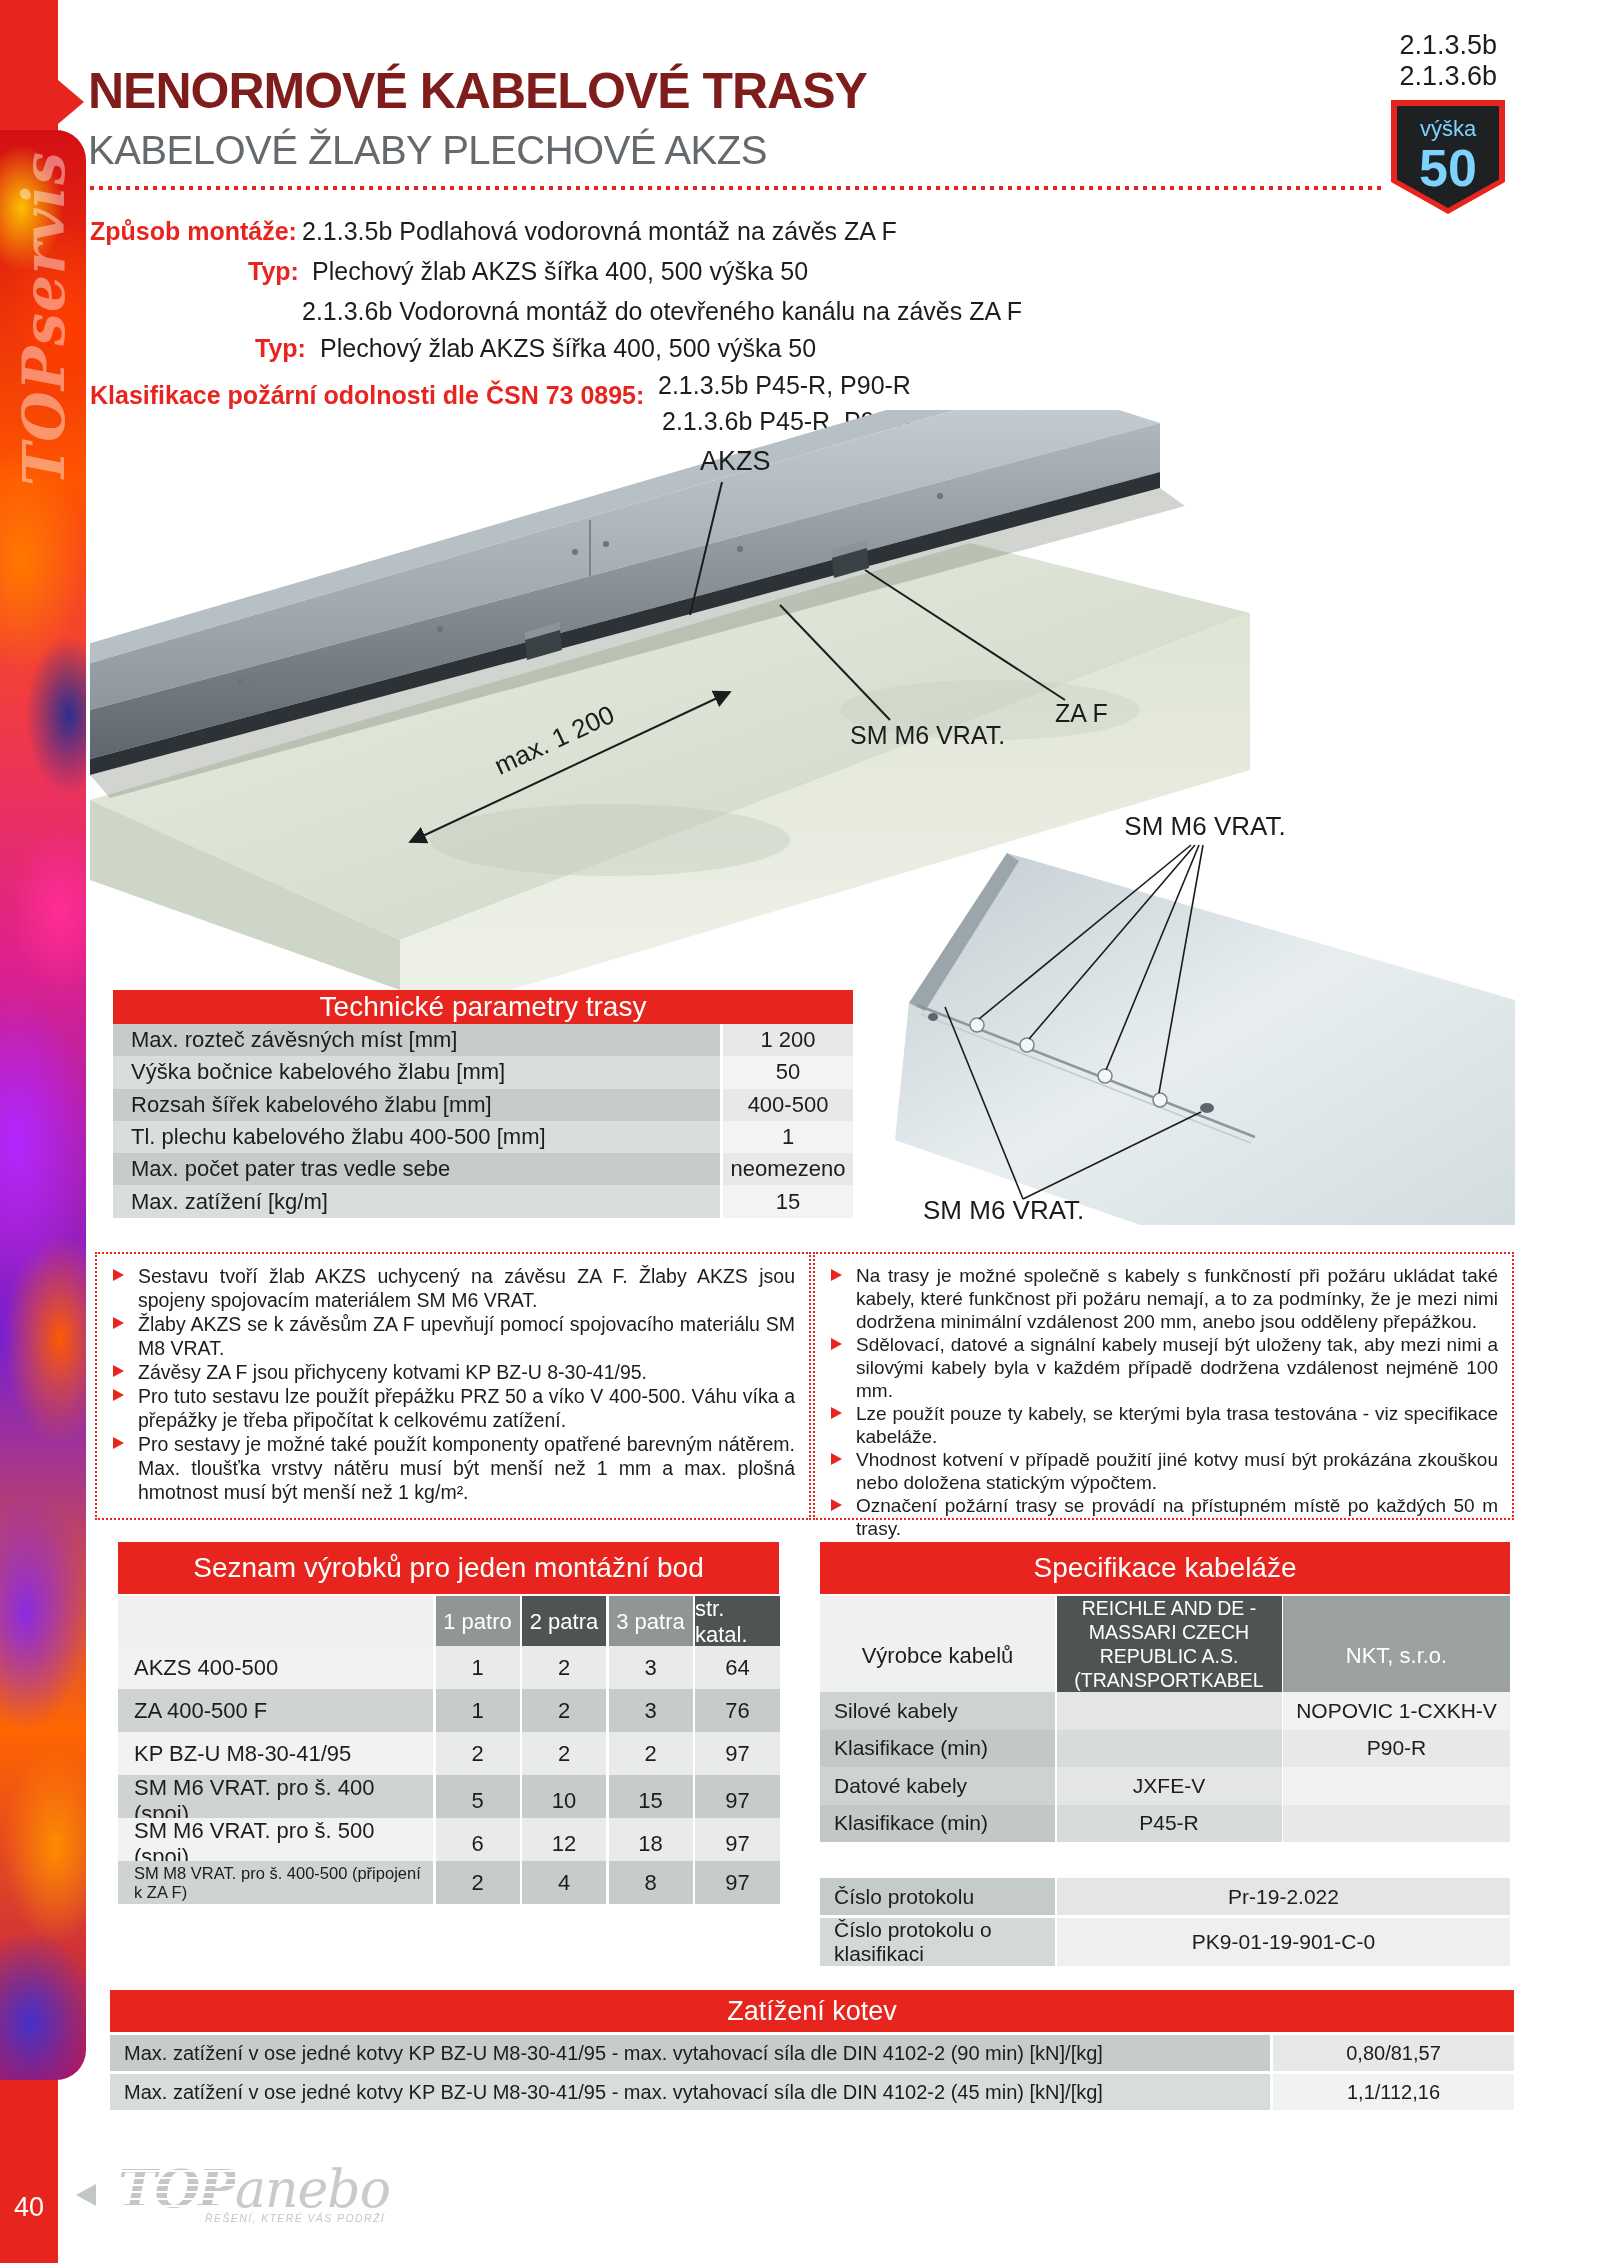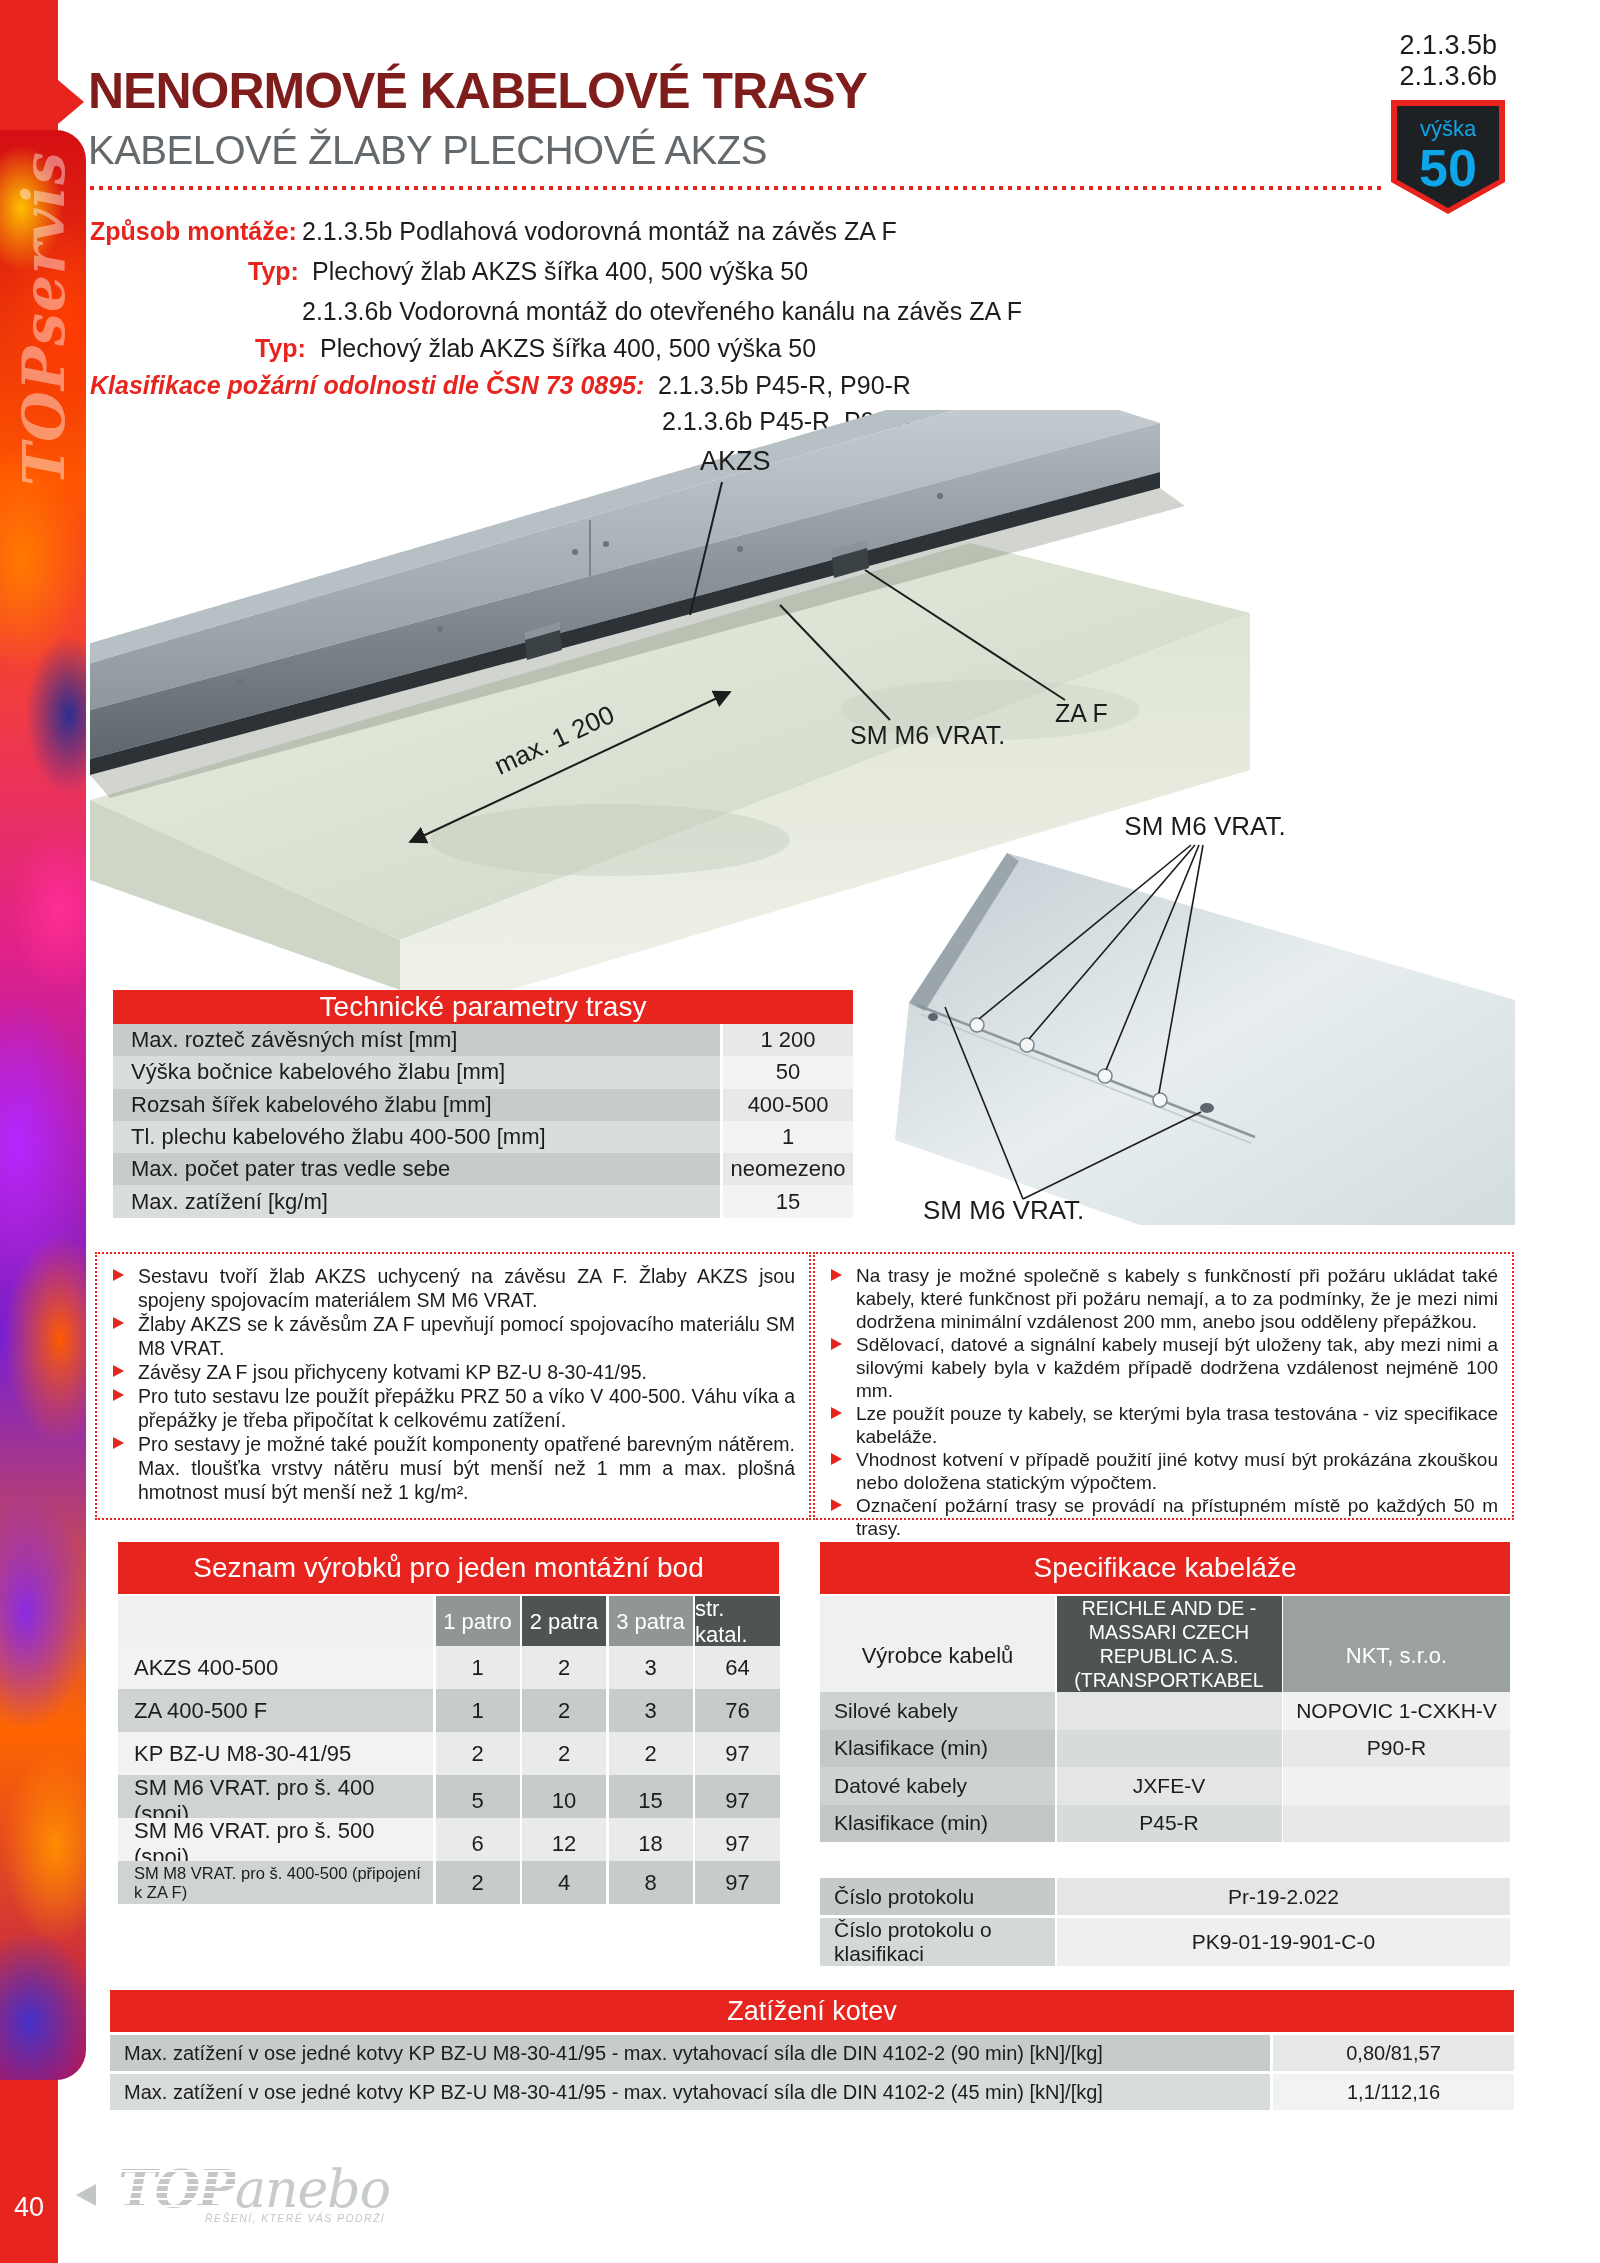--- a/index.html
+++ b/index.html
@@ -33,21 +33,21 @@
   .page-subtitle{position:absolute;left:88px;top:128px;font-size:40px;color:#63696c;
       letter-spacing:-.5px;white-space:nowrap;}
   .codes{position:absolute;left:1385px;top:30px;width:112px;text-align:right;
       font-size:27px;line-height:31px;color:#1d1d1b;}
   .badge{position:absolute;left:1391px;top:100px;width:114px;height:114px;background:#e7241d;
       -webkit-clip-path:polygon(0 0,100% 0,100% 72%,50% 100%,0 72%);
       clip-path:polygon(0 0,100% 0,100% 72%,50% 100%,0 72%);}
   .badge-in{position:absolute;left:6px;top:6px;width:102px;height:102px;background:#1e2124;
       -webkit-clip-path:polygon(0 0,100% 0,100% 72%,50% 100%,0 72%);
       clip-path:polygon(0 0,100% 0,100% 72%,50% 100%,0 72%);
-      color:#0ea5e9;text-align:center;}
+      color:#7dd3fc;text-align:center;}
   .badge-in .lab{display:block;margin-top:10px;font-size:22px;}
   .badge-in .val{display:block;margin-top:-4px;font-size:52px;font-weight:bold;}
   .dotline{position:absolute;left:90px;top:186px;width:1295px;height:4px;
       background:repeating-linear-gradient(90deg,#e7241d 0 4px,transparent 4px 9px);}
 
   
   .mline{position:absolute;font-size:25px;line-height:30px;white-space:nowrap;}
   .mlabel{color:#e7241d;font-weight:bold;}
 
   
@@ -169,21 +169,21 @@
   </div>
   <div class="dotline"></div>
 
   <div class="mline mlabel" style="left:90px;top:216px;">Způsob montáže:</div>
   <div class="mline" style="left:302px;top:216px;">2.1.3.5b Podlahová vodorovná montáž na závěs ZA F</div>
   <div class="mline mlabel" style="left:248px;top:256px;">Typ:</div>
   <div class="mline" style="left:312px;top:256px;">Plechový žlab AKZS šířka 400, 500 výška 50</div>
   <div class="mline" style="left:302px;top:296px;">2.1.3.6b Vodorovná montáž do otevřeného kanálu na závěs ZA F</div>
   <div class="mline mlabel" style="left:255px;top:333px;">Typ:</div>
   <div class="mline" style="left:320px;top:333px;">Plechový žlab AKZS šířka 400, 500 výška 50</div>
-  <div class="mline mlabel" style="left:90px;top:370px;font-style:italic;">Klasifikace požární odolnosti dle ČSN 73 0895:</div>
+  <div class="mline mlabel" style="left:90px;top:380px;">Klasifikace požární odolnosti dle ČSN 73 0895:</div>
   <div class="mline" style="left:658px;top:370px;">2.1.3.5b P45-R, P90-R</div>
   <div class="mline" style="left:662px;top:406px;">2.1.3.6b P45-R, P90-R</div>
 
   <div class="svgbox" style="left:90px;top:410px;width:1160px;height:580px;">
     <svg width="1160" height="580" viewBox="0 0 1160 580">
       <defs>
         <linearGradient id="slabTop" x1="0" y1="0" x2="1" y2="1">
           <stop offset="0" stop-color="#e9ede0"></stop>
             <stop offset="1" stop-color="#ccd5c6"></stop>
         </linearGradient>

